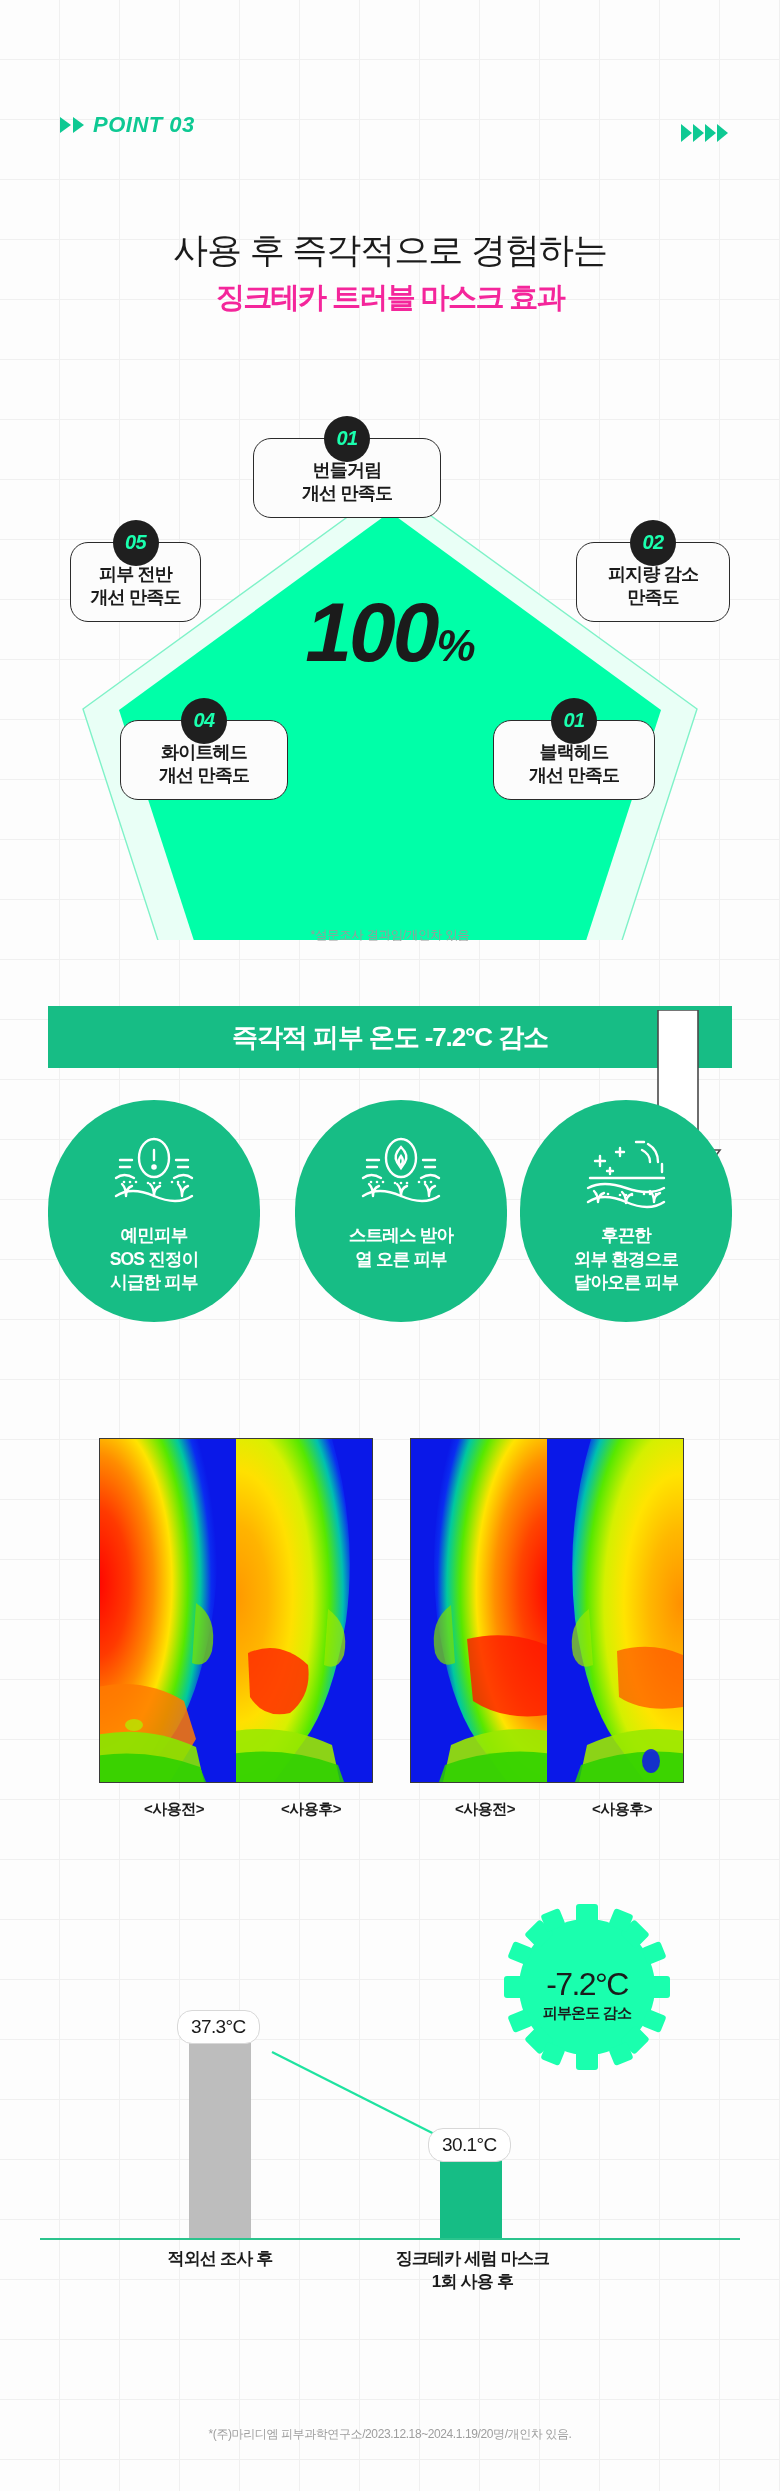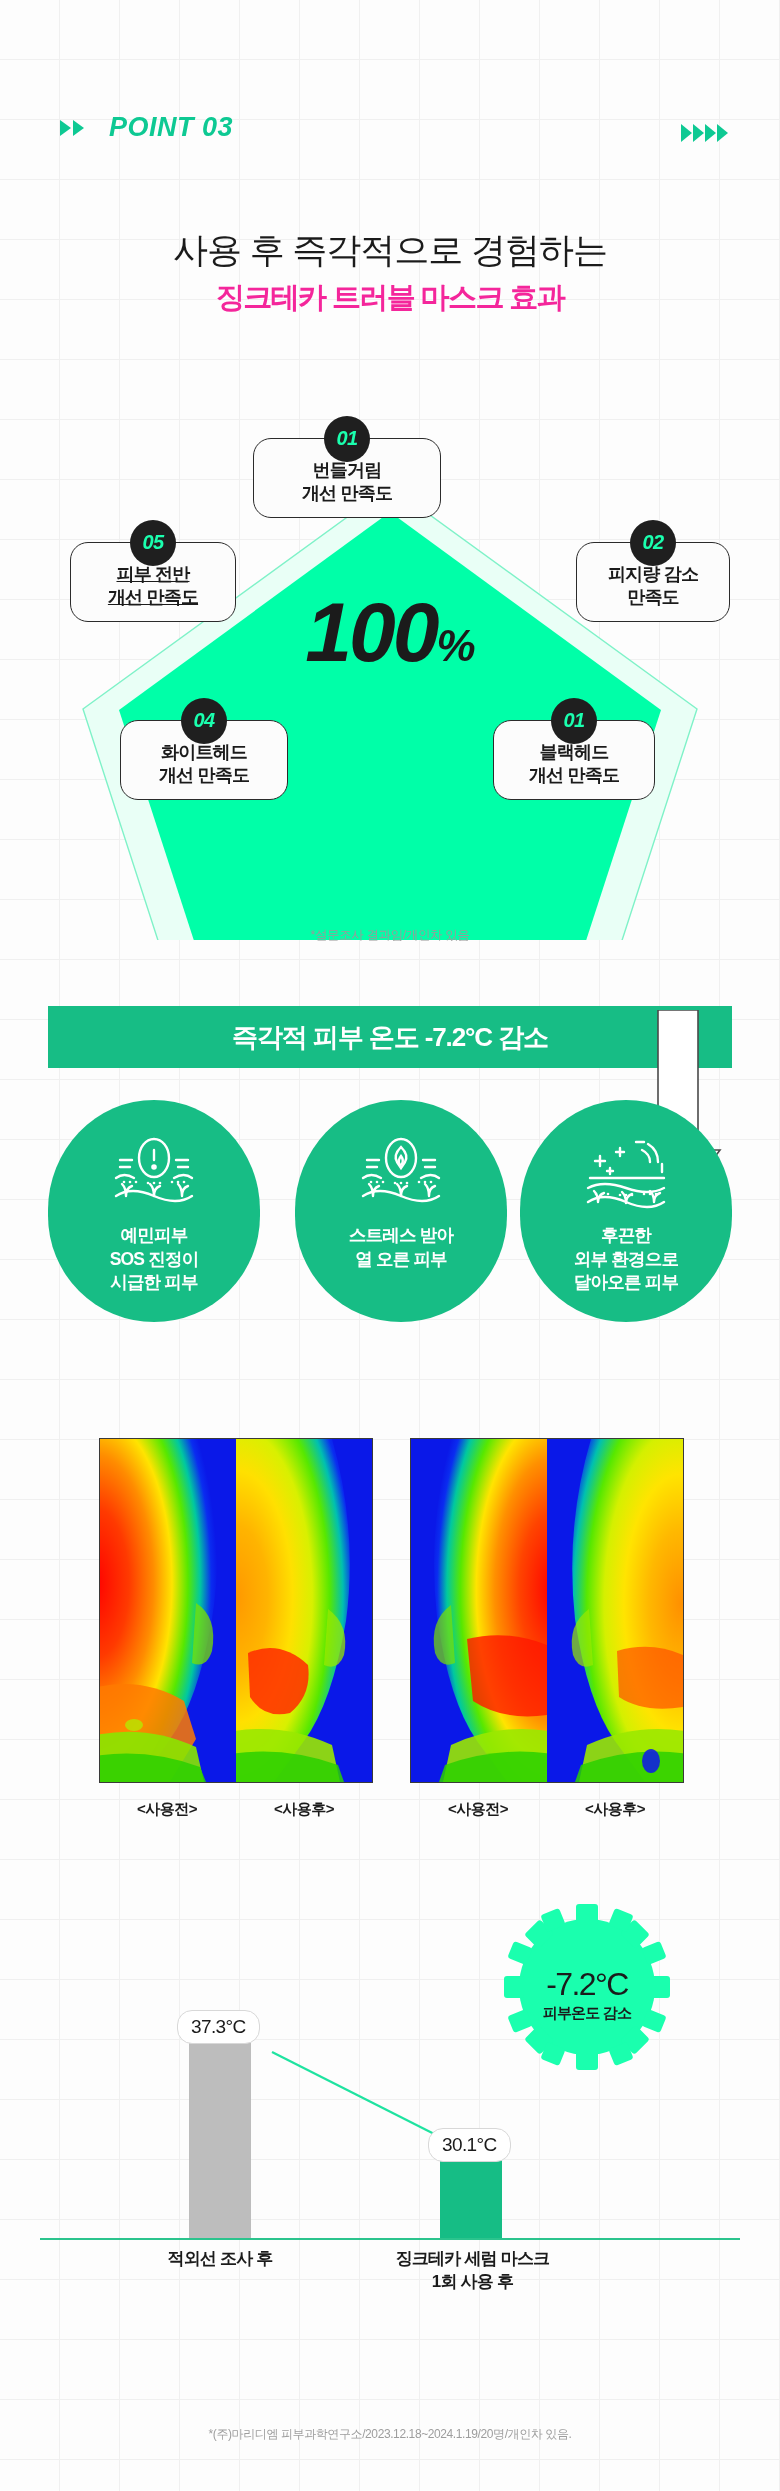--- a/index.html
+++ b/index.html
@@ -24,22 +24,22 @@
   }
   .content { position:absolute; inset:0; }
 
   
   .point-row {
     position:absolute; left:0; right:0; top:118px;
     height:40px;
   }
   .point-label {
     position:absolute; left:60px; top:-6px;
-    display:flex; align-items:center; gap:23px;
-    color:#0ec993; font-size:27px; font-weight:bold;
+    display:flex; align-items:center; gap:7px;
+    color:#0ec993; font-size:22px; font-weight:bold;
     letter-spacing:0.5px; font-style:italic;
   }
   .point-label .tri2 { display:flex; gap:2px; margin-right:2px; }
   .tri {
     width:0;height:0;
     border-left:11px solid #0ec993;
     border-top:8px solid transparent;
     border-bottom:8px solid transparent;
   }
   .tri-sm {
@@ -95,21 +95,21 @@
     width:46px; height:46px; border-radius:50%;
     background:#1f1f1f; color:#1affae;
     font-size:20px; font-weight:bold; font-style:italic;
     display:flex; align-items:center; justify-content:center;
     letter-spacing:-0.5px;
   }
   .n01 { left:253px; top:18px;  width:188px; }
   .n02 { left:539px; top:122px; width:154px;margin-left:37px; }
   .n03 { left:493px; top:300px; width:162px; }
   .n04 { left:120px; top:300px; width:168px; }
-  .n05 { left:70px;  top:122px; width:166px;text-decoration:underline; }
+  .n05 { left:70px;  top:122px; width:131px; }
 
   .survey-note {
     position:absolute; left:0; right:0; top:927px;
     text-align:center; font-size:12.5px; color:#9a9a9a;
     letter-spacing:-0.4px;
   }
 
   
   .banner {
     position:absolute; left:48px; top:1006px;
@@ -141,21 +141,21 @@
     font-size:17.5px; font-weight:bold; line-height:1.35;
     letter-spacing:-0.8px;
   }
 
   
   .thermal { position:absolute; left:99px; top:1438px; width:583px; height:345px; }
   .thermal-pair { position:absolute; top:0; display:flex; border:1px solid #3a3a3a; height:345px; }
   .thermal-pair.p1 { left:0; }
   .thermal-pair.p2 { left:311px; }
   .tpanel { width:136px; height:343px; position:relative; overflow:hidden; }
-  .tcaptions { position:absolute; left:99px; top:1800px; width:583px; height:24px; }
+  .tcaptions { position:absolute; left:106px; top:1800px; width:583px; height:24px; }
   .tcap {
     position:absolute; top:0; width:136px; text-align:center;
     font-size:15px; font-weight:bold; color:#1b1b1b; letter-spacing:-0.5px;
   }
 
   
   .barchart { position:absolute; left:40px; top:1900px; width:700px; height:420px; }
   .baseline {
     position:absolute; left:0; top:338px; width:700px; height:2px; background:#2bc48d;
   }

